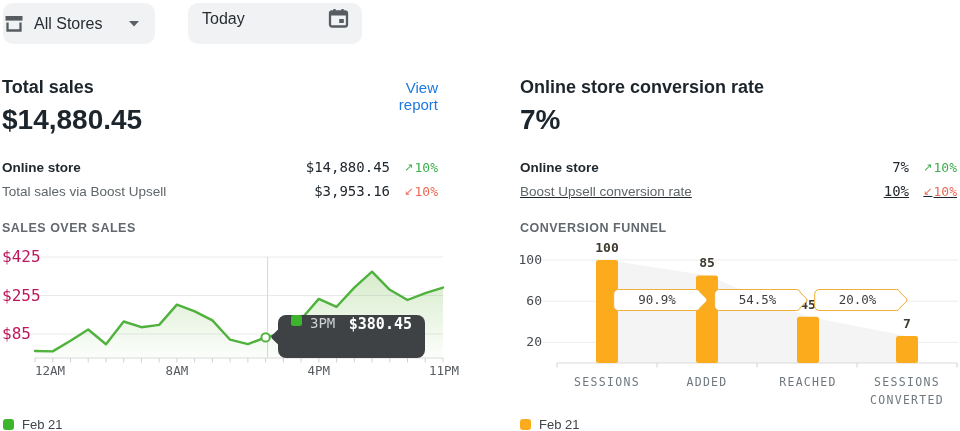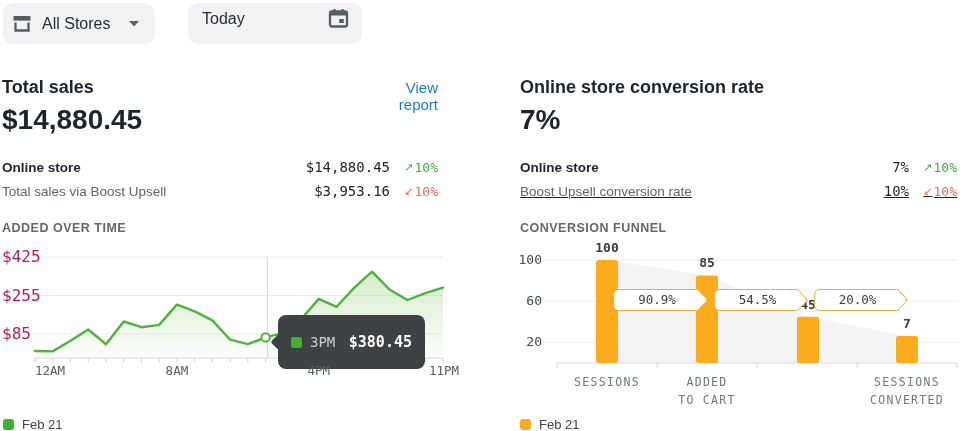--- a/index.html
+++ b/index.html
@@ -8,21 +8,21 @@
     position:relative; width:960px; height:431px; background:#fff;
     font-family:"Liberation Sans", sans-serif; color:#1d252c; overflow:hidden;
   }
   .mono { font-family:"DejaVu Sans Mono", monospace; }
 
   
   .pill {
     position:absolute; top:3px; height:41px; background:#f1f2f3; border-radius:10px;
     display:flex; align-items:center; cursor:pointer;
   }
-  .pill-store { left:3px; width:152px; padding:0 16px 0 8px; }
+  .pill-store { left:3px; width:152px; padding:0 16px 0 0; }
   .pill-date  { left:188px; width:174px; padding:0 12px 10px 14px; }
   .pill-label { font-size:16px; color:#272d33; }
   .pill-store .pill-label { margin-left:9px; }
   .pill svg { display:block; }
   .caret { margin-left:auto; }
 
   
   .panel-title { position:absolute; font-size:18px; font-weight:700; color:#1d252c; }
   .big-value   { position:absolute; font-size:28px; font-weight:700; color:#1d252c; }
   .view-report { position:absolute; left:366px; top:79px; width:72px; text-align:right;
@@ -52,22 +52,22 @@
     font-size:12.5px; color:#3e3e3e; line-height:16px;
   }
   .badge::after {
     content:''; position:absolute; right:-6px; top:50%; width:11px; height:11px;
     transform:translateY(-50%) rotate(45deg); background:#fff; border-radius:0 3px 0 0;
     border-top:1.5px solid #f0ad3a; border-right:1.5px solid #f0ad3a;
   }
 
   
   .tooltip {
-    position:absolute; left:278px; top:315px; width:147px; height:54px;
-    background:#3e4245; border-radius:8px; display:flex; align-items:center; padding:0 13px;
+    position:absolute; left:278px; top:315px; width:147px; height:43px;
+    background:#3e4245; border-radius:8px; display:flex; padding:0 13px;
   }
   .tooltip::before {
     content:''; position:absolute; left:-5px; top:50%; width:12px; height:12px;
     transform:translateY(-50%) rotate(45deg); background:#3e4245; border-radius:2px;
   }
   .tt-square { width:11px; height:11px; border-radius:2.5px; background:#3cb52d; }
   .tt-time { margin-left:8px; font-size:14px; color:#ccd0d2; }
   .tt-val { margin-left:auto; font-size:15px; font-weight:700; color:#fff; }
 
   
@@ -122,21 +122,21 @@
   </div>
   <div class="metric-row" style="left:2px; top:180px; width:436px;">
     <span class="lbl muted">Total sales via Boost Upsell</span>
     <span class="val mono">$3,953.16</span>
     <span class="chg neg">
         <span class="arr">↙</span>
         <span class="pct mono">10%</span>
       </span>
   </div>
 
-  <div class="section-title" style="left:2px; top:221px;">ADDED OVER TIME</div>
+  <div class="section-title" style="left:2px; top:221px;">SALES OVER SALES</div>
 
   <svg id="sales-svg" class="chart-svg" style="left:0; top:250px;" width="455" height="114" viewBox="0 0 455 114">
       <defs>
         <linearGradient id="g1" x1="0" y1="0" x2="0" y2="1">
           <stop offset="0%" stop-color="rgba(110,185,70,0.28)"></stop>
           <stop offset="100%" stop-color="rgba(110,185,70,0.02)"></stop>
         </linearGradient>
       </defs>
       <line x1="30" y1="7" x2="443" y2="7" stroke="#e9eaeb" stroke-width="1"></line>
       <line x1="30" y1="45.5" x2="443" y2="45.5" stroke="#e9eaeb" stroke-width="1"></line>
@@ -237,24 +237,24 @@
     <div class="f-tick mono" style="left: 500px; top: 253px;">100</div>
     <div class="f-tick mono" style="left: 500px; top: 294.2px;">60</div>
     <div class="f-tick mono" style="left: 500px; top: 335.4px;">20</div>
     <div class="bar-val mono" style="left: 585px; top: 241px;">100</div>
     <div class="cat-lab mono" style="left: 555px; top: 373px;">
       <div>SESSIONS</div>
     </div>
     <div class="bar-val mono" style="left: 685px; top: 256.45px;">85</div>
     <div class="cat-lab mono" style="left: 655px; top: 373px;">
       <div>ADDED</div>
-      <div>TO CART</div>
     </div>
     <div class="bar-val mono" style="left: 786px; top: 297.65px;">45</div>
     <div class="cat-lab mono" style="left: 756px; top: 373px;">
+      <div>REACHED</div>
     </div>
     <div class="bar-val mono" style="left: 885px; top: 317px;">7</div>
     <div class="cat-lab mono" style="left: 855px; top: 373px;">
       <div>SESSIONS</div>
       <div>CONVERTED</div>
     </div>
     <div class="badge mono" style="left: 657px; top: 289px;">90.9%</div>
     <div class="badge mono" style="left: 757.5px; top: 289px;">54.5%</div>
     <div class="badge mono" style="left: 857.5px; top: 289px;">20.0%</div>
   </div>

